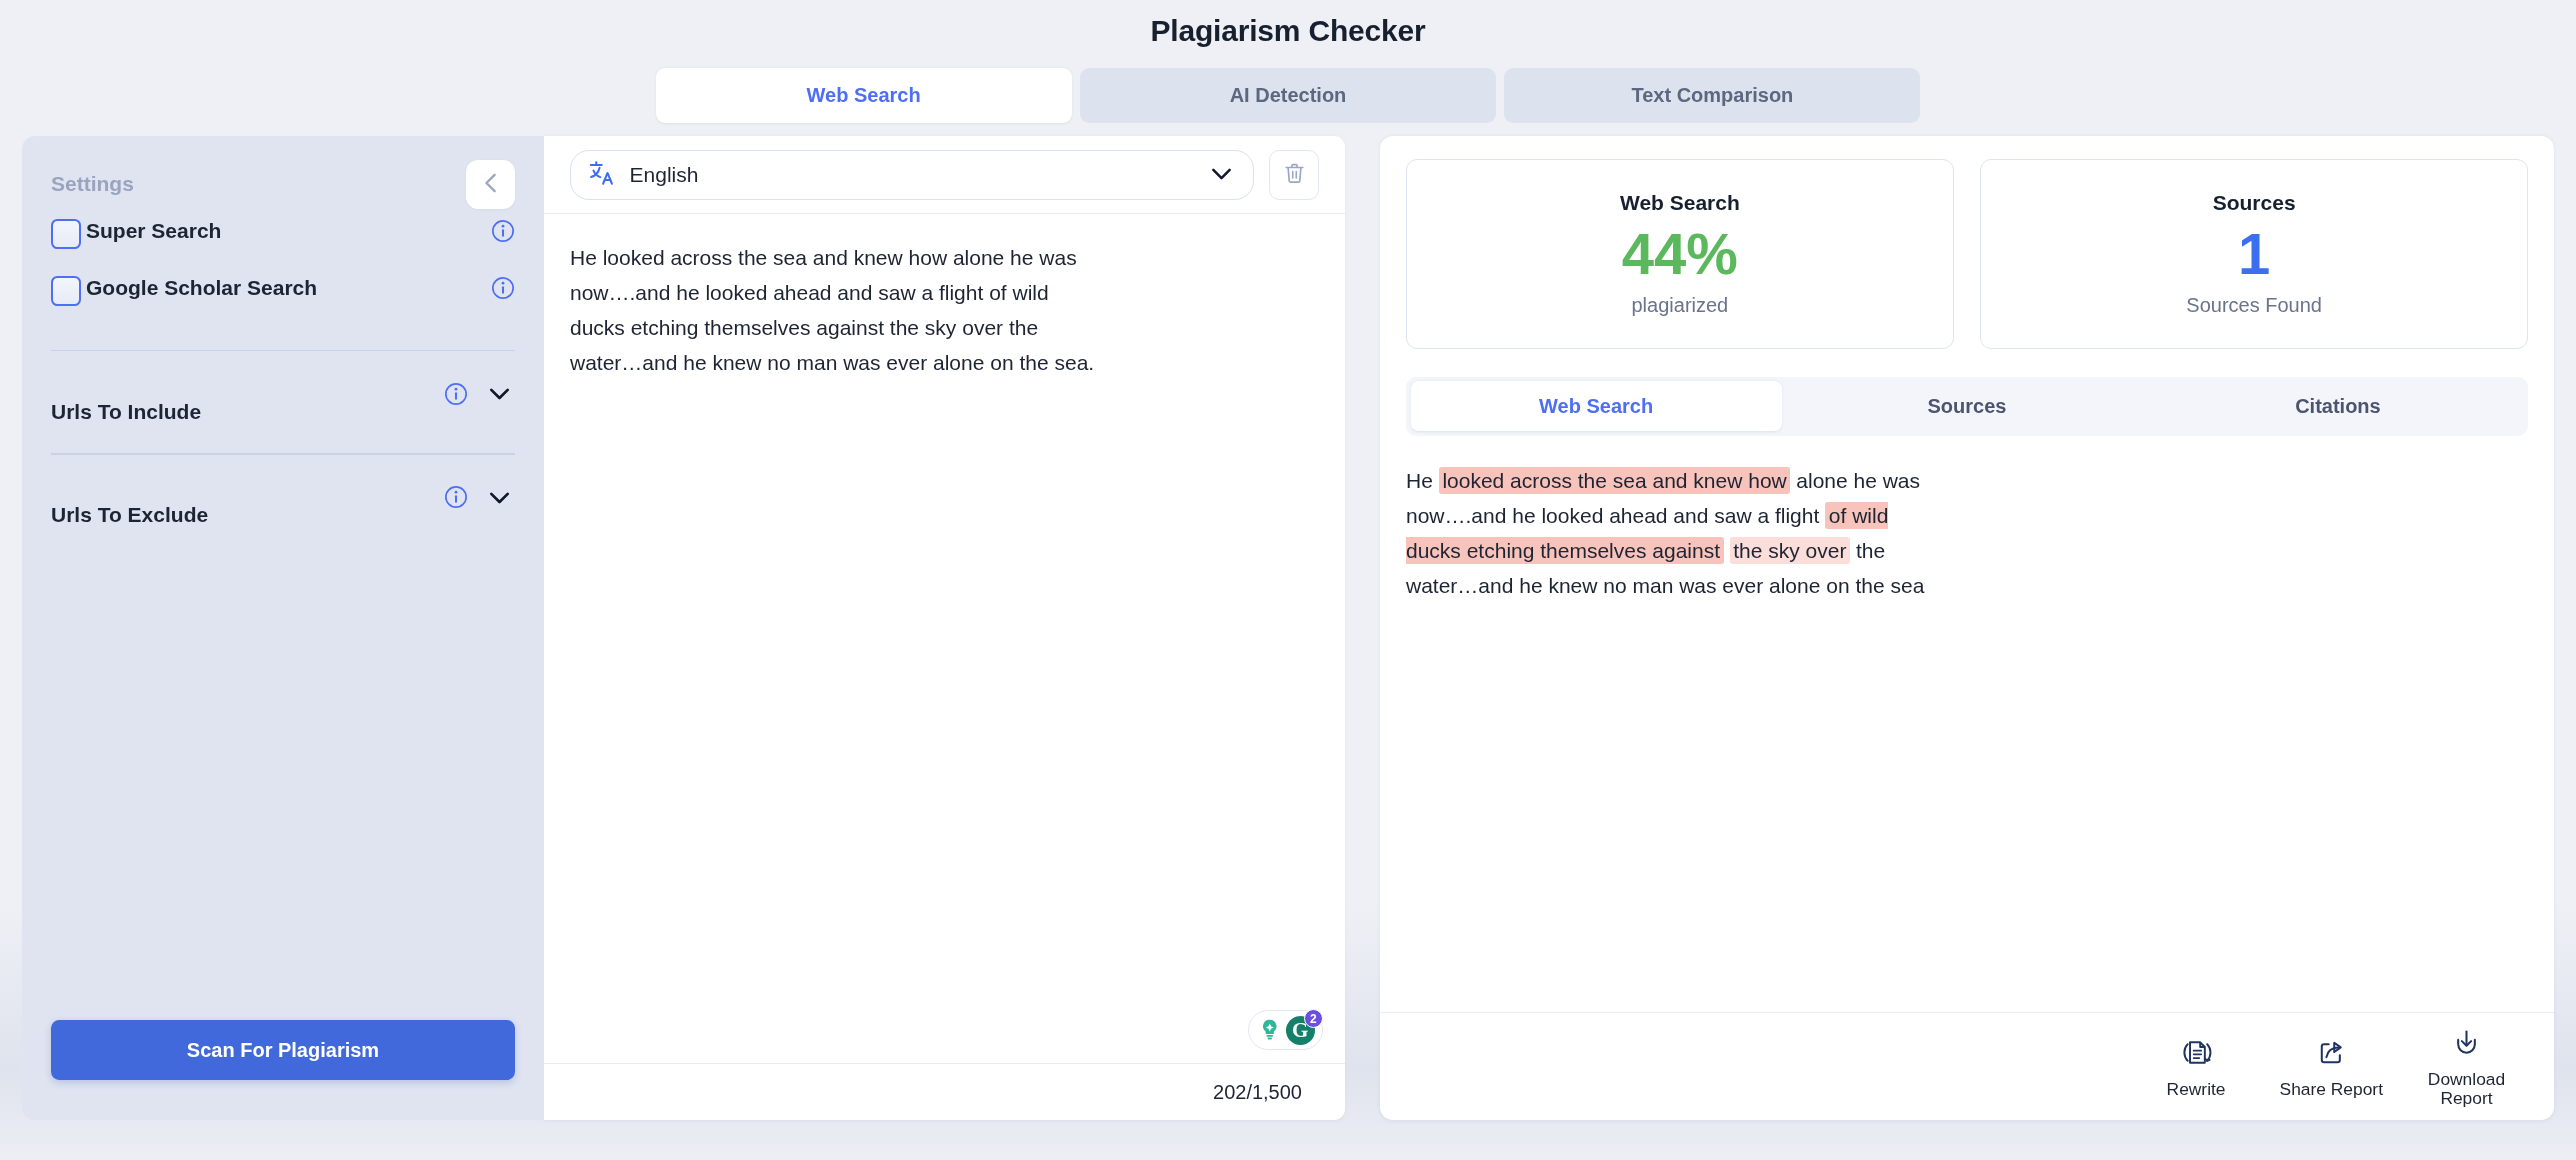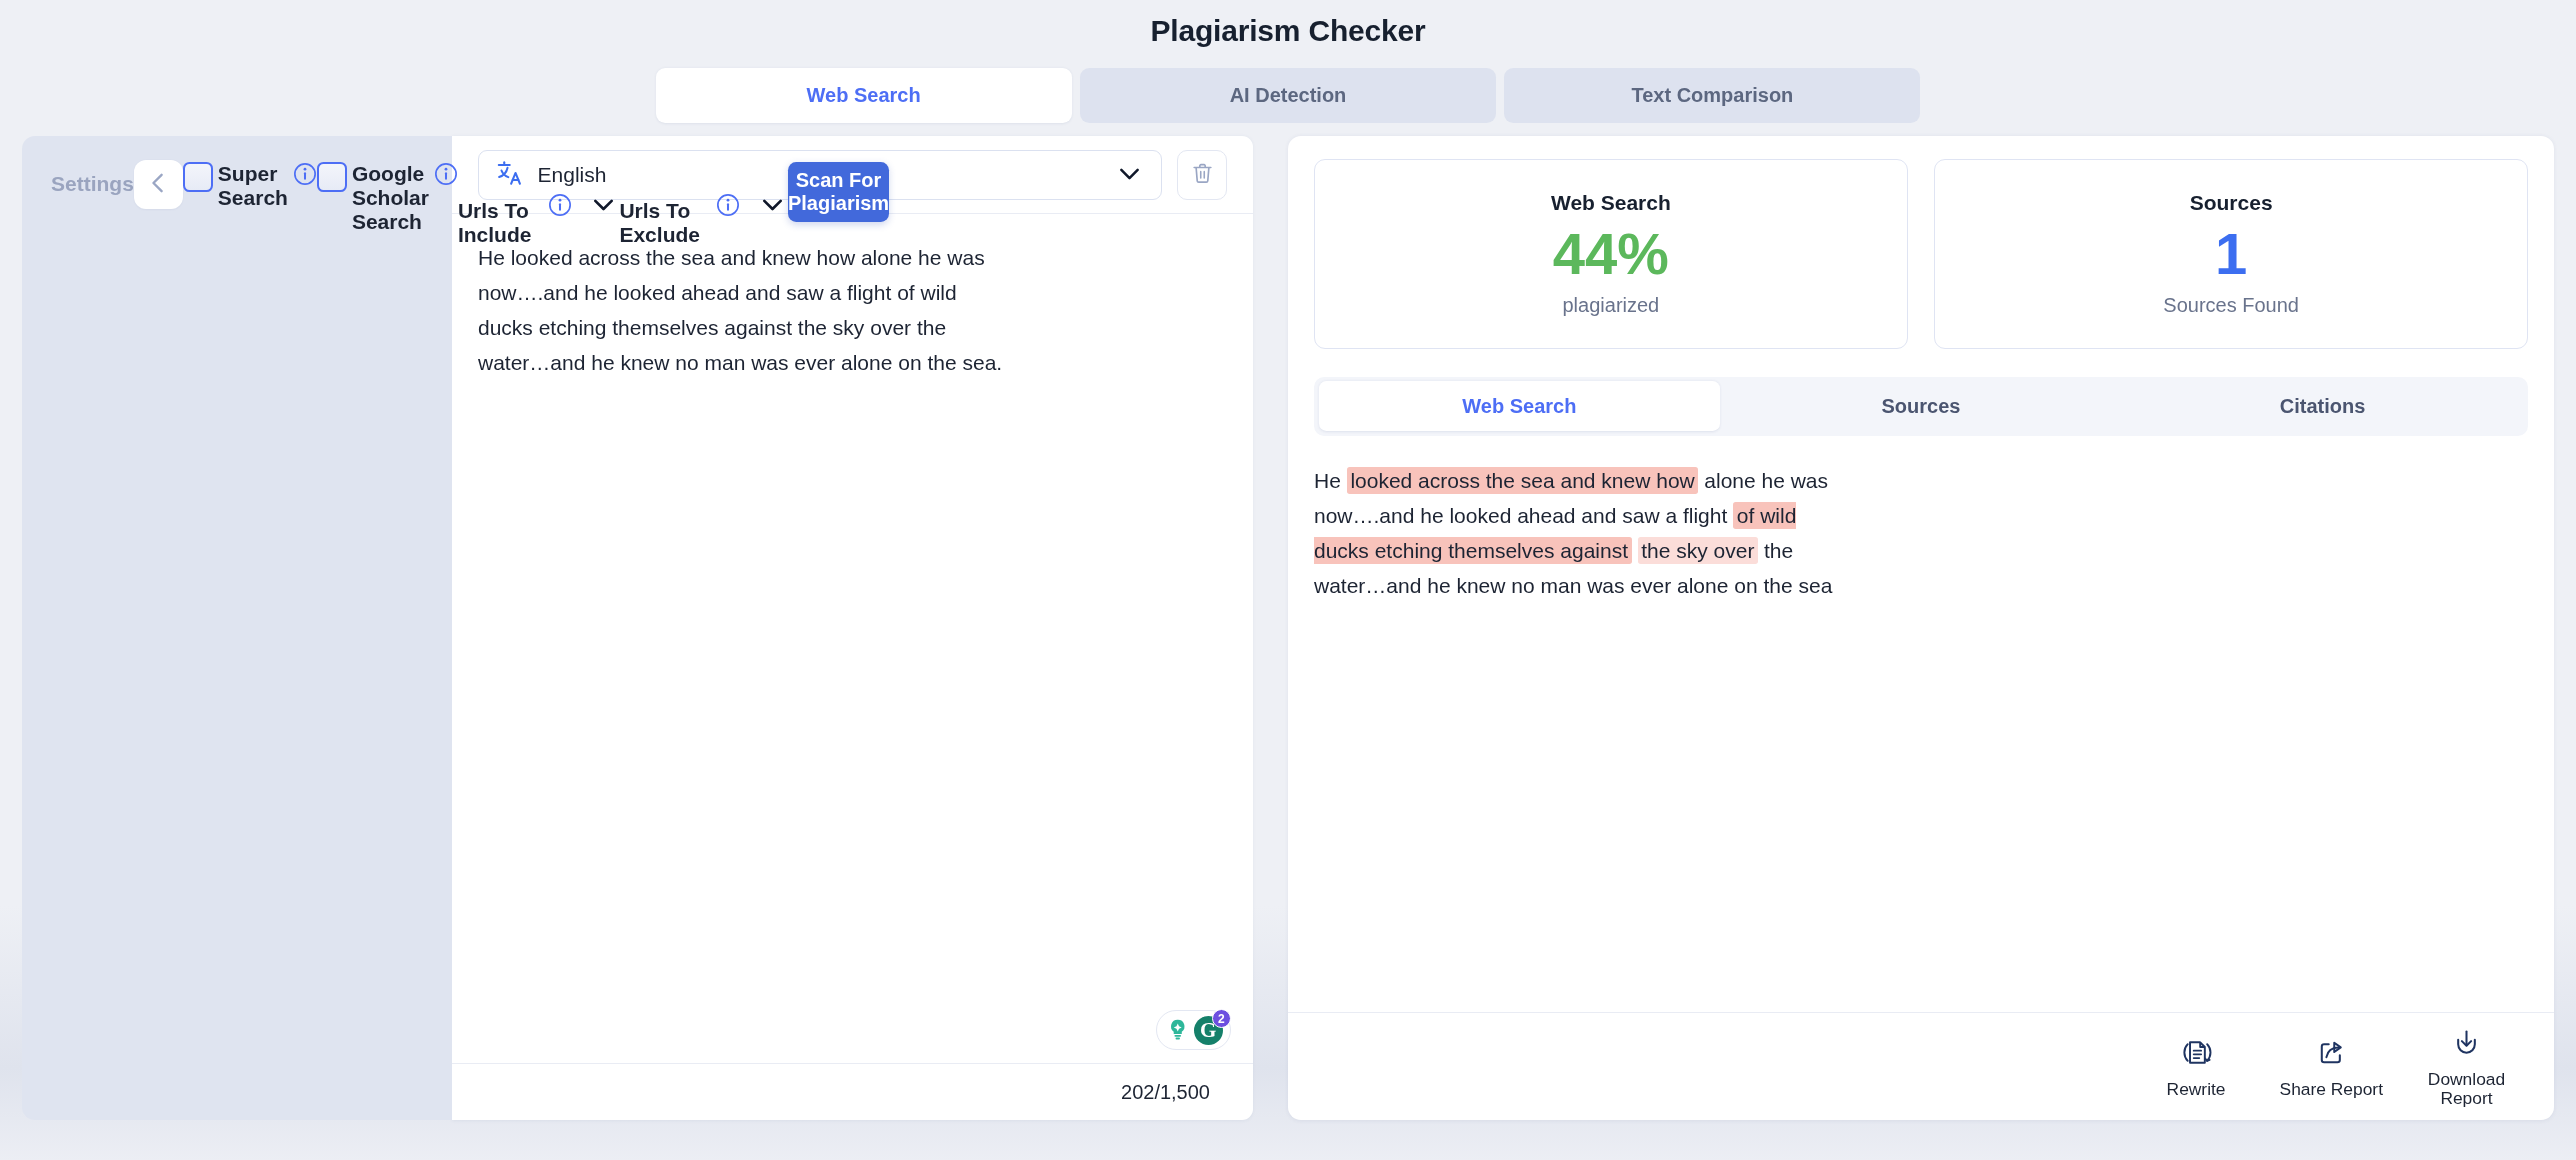--- a/index.html
+++ b/index.html
@@ -66,27 +66,27 @@
     margin-top: 13px;
     padding: 0 22px;
     display: flex;
     align-items: flex-start;
     gap: 0;
     height: 984px;
   }
 
   
   .sidebar {
-    width: 430px;
+    width: 522px;
     height: 984px;
     background: #dfe4f0;
     border-radius: 13px 0 0 13px;
     padding: 26px 29px 0 29px;
     display: flex;
-    flex-direction: row;
+    flex-direction: column;
     position: relative;
     flex-shrink: 0;
   }
 
   .sidebar-head {
     display: flex;
     align-items: center;
     justify-content: space-between;
     height: 44px;
     margin-bottom: 13px;
@@ -205,21 +205,21 @@
     padding: 0 26px;
     gap: 14.6px;
     border-bottom: 1.4px solid #e9ecf4;
     flex-shrink: 0;
   }
 
   .lang-select {
     flex: 1;
     height: 50px;
     border: 1.4px solid #dbe1f0;
-    border-radius: 9px;
+    border-radius: 19px;
     display: flex;
     align-items: center;
     padding: 0 17.4px;
     gap: 13.7px;
     cursor: pointer;
     background: #fff;
   }
 
   .lang-name {
     font-size: 21px;

